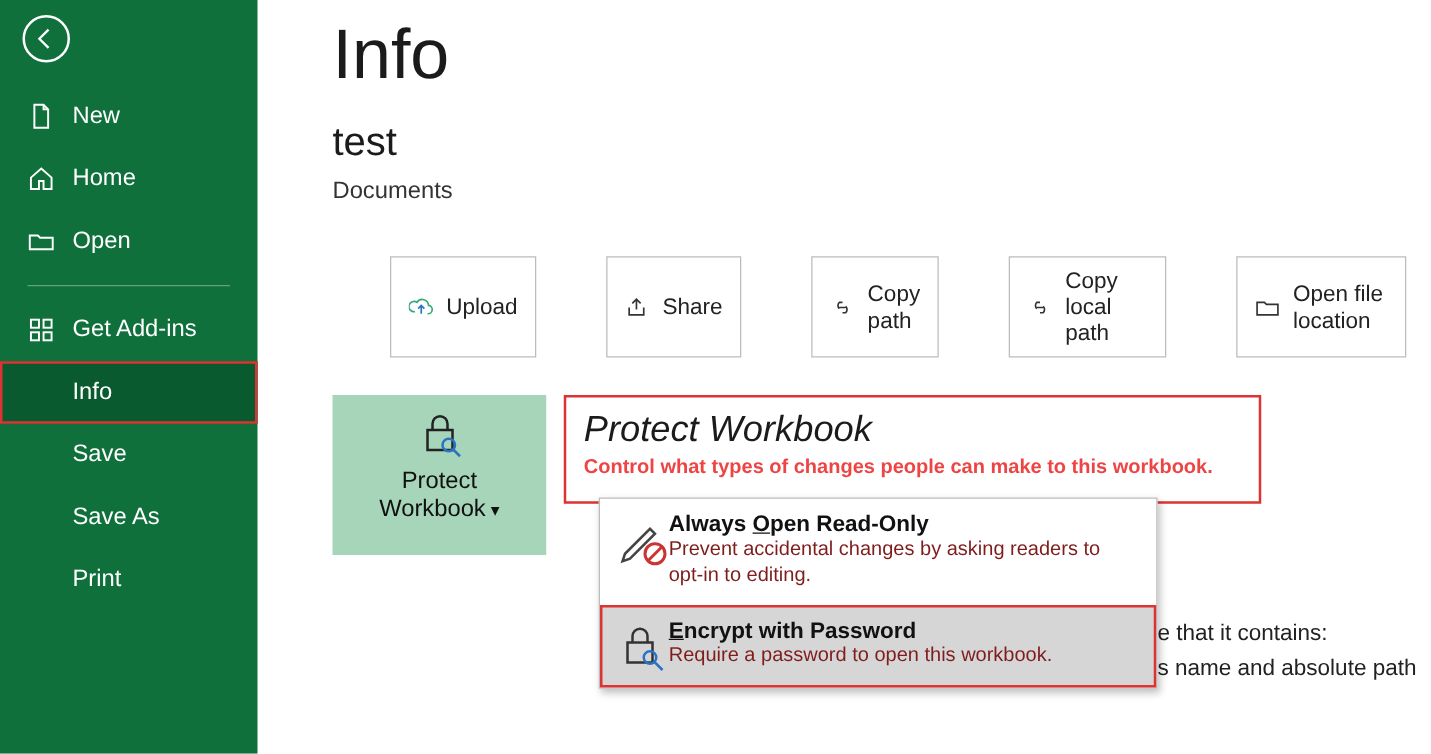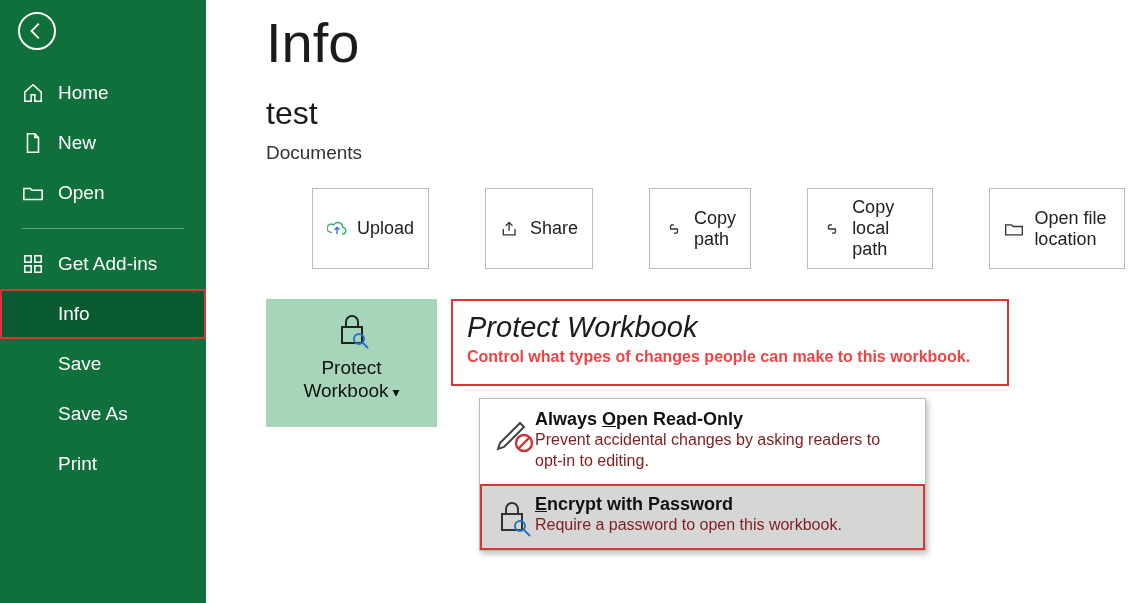--- a/index.html
+++ b/index.html
@@ -12,21 +12,21 @@
   .side-item.active { background: #0a5a2f; }
   .side-rule { border: none; border-top: 1px solid rgba(255,255,255,0.35); margin: 10px 22px; }
   .side-highlight { outline: 2px solid #d33; outline-offset: -2px; }
 
   .icon-svg { width: 22px; height: 22px; flex-shrink: 0; }
 
   
   .main { flex: 1; padding: 10px 20px 0 60px; position: relative; }
   .page-title { font-size: 56px; font-weight: 400; color: #1b1b1b; margin-bottom: 20px; }
   .doc-name { font-size: 32px; color: #1b1b1b; margin-bottom: 10px; }
-  .doc-loc  { font-size: 19px; color: #333; margin-bottom: 24px; }
+  .doc-loc  { font-size: 19px; color: #333; margin-bottom: 41px; }
 
   .action-row { display: flex; gap: 10px; margin-bottom: 30px; }
   .action-btn { display: flex; align-items: center; gap: 10px; border: 1px solid #bcbcbc; background: #fff; padding: 8px 14px; font-size: 18px; color: #222; cursor: pointer; margin-left: 46px; }
   .action-btn .aicon { width: 20px; height: 20px; flex-shrink: 0; }
 
   .protect-row { display: flex; gap: 14px; align-items: flex-start; }
   .protect-tile { width: 171px; height: 128px; background: #a6d5b9; display: flex; flex-direction: column; align-items: center; justify-content: flex-start; padding-top: 12px; cursor: pointer; position: relative; }
   .protect-tile .tile-icon { width: 40px; height: 40px; margin-bottom: 6px; }
   .protect-tile .tile-label { font-size: 19px; color: #111; text-align: center; line-height: 1.2; }
   .protect-tile .chev { font-size: 14px; margin-left: 4px; }
@@ -53,30 +53,30 @@
 
 <div class="sidebar">
   <div class="back-btn">
     <svg class="icon-svg" viewBox="0 0 24 24">
         <path d="M14 4 L6 12 L14 20" stroke="#fff" stroke-width="2" fill="none"></path>
       </svg>
   </div>
 
   <div class="side-item">
     <svg class="icon-svg" viewBox="0 0 24 24">
+        <path d="M6 2 H14 L18 6 V22 H6 Z M14 2 V6 H18" fill="none" stroke="#fff" stroke-width="1.7"></path>
+      </svg>
+    <span>New</span>
+  </div>
+
+  <div class="side-item">
+    <svg class="icon-svg" viewBox="0 0 24 24">
         <path d="M3 11 L12 3 L21 11 V21 H14 V14 H10 V21 H3 Z" fill="none" stroke="#fff" stroke-width="1.7"></path>
       </svg>
     <span>Home</span>
-  </div>
-
-  <div class="side-item">
-    <svg class="icon-svg" viewBox="0 0 24 24">
-        <path d="M6 2 H14 L18 6 V22 H6 Z M14 2 V6 H18" fill="none" stroke="#fff" stroke-width="1.7"></path>
-      </svg>
-    <span>New</span>
   </div>
 
   <div class="side-item">
     <svg class="icon-svg" viewBox="0 0 24 24">
         <path d="M2 7 H9 L11 9 H22 V19 H2 Z" fill="none" stroke="#fff" stroke-width="1.7"></path>
       </svg>
     <span>Open</span>
   </div>
 
   <hr class="side-rule">
@@ -163,20 +163,24 @@
         <span>Protect</span><br>
         <span>Workbook</span><span class="chev">▾</span>
       </div>
     </div>
     <div class="protect-panel">
       <div class="protect-heading">Protect Workbook</div>
       <div class="protect-desc">Control what types of changes people can make to this workbook.</div>
     </div>
   </div>
 
+  <div class="bg-text">
+    <span>e that it contains:</span><br>
+    <span>s name and absolute path</span>
+  </div>
 
   <div class="dropdown">
     <div class="menu-item">
       <svg class="mi-icon" viewBox="0 0 40 40">
         <path d="M6 30 L26 10 L30 14 L10 34 L4 36 Z" fill="none" stroke="#444" stroke-width="2"></path>
         <circle cx="30" cy="30" r="8" fill="none" stroke="#c33" stroke-width="2.4"></circle>
         <line x1="24" y1="36" x2="36" y2="24" stroke="#c33" stroke-width="2.4"></line>
       </svg>
       <div>
         <div class="mi-title">

